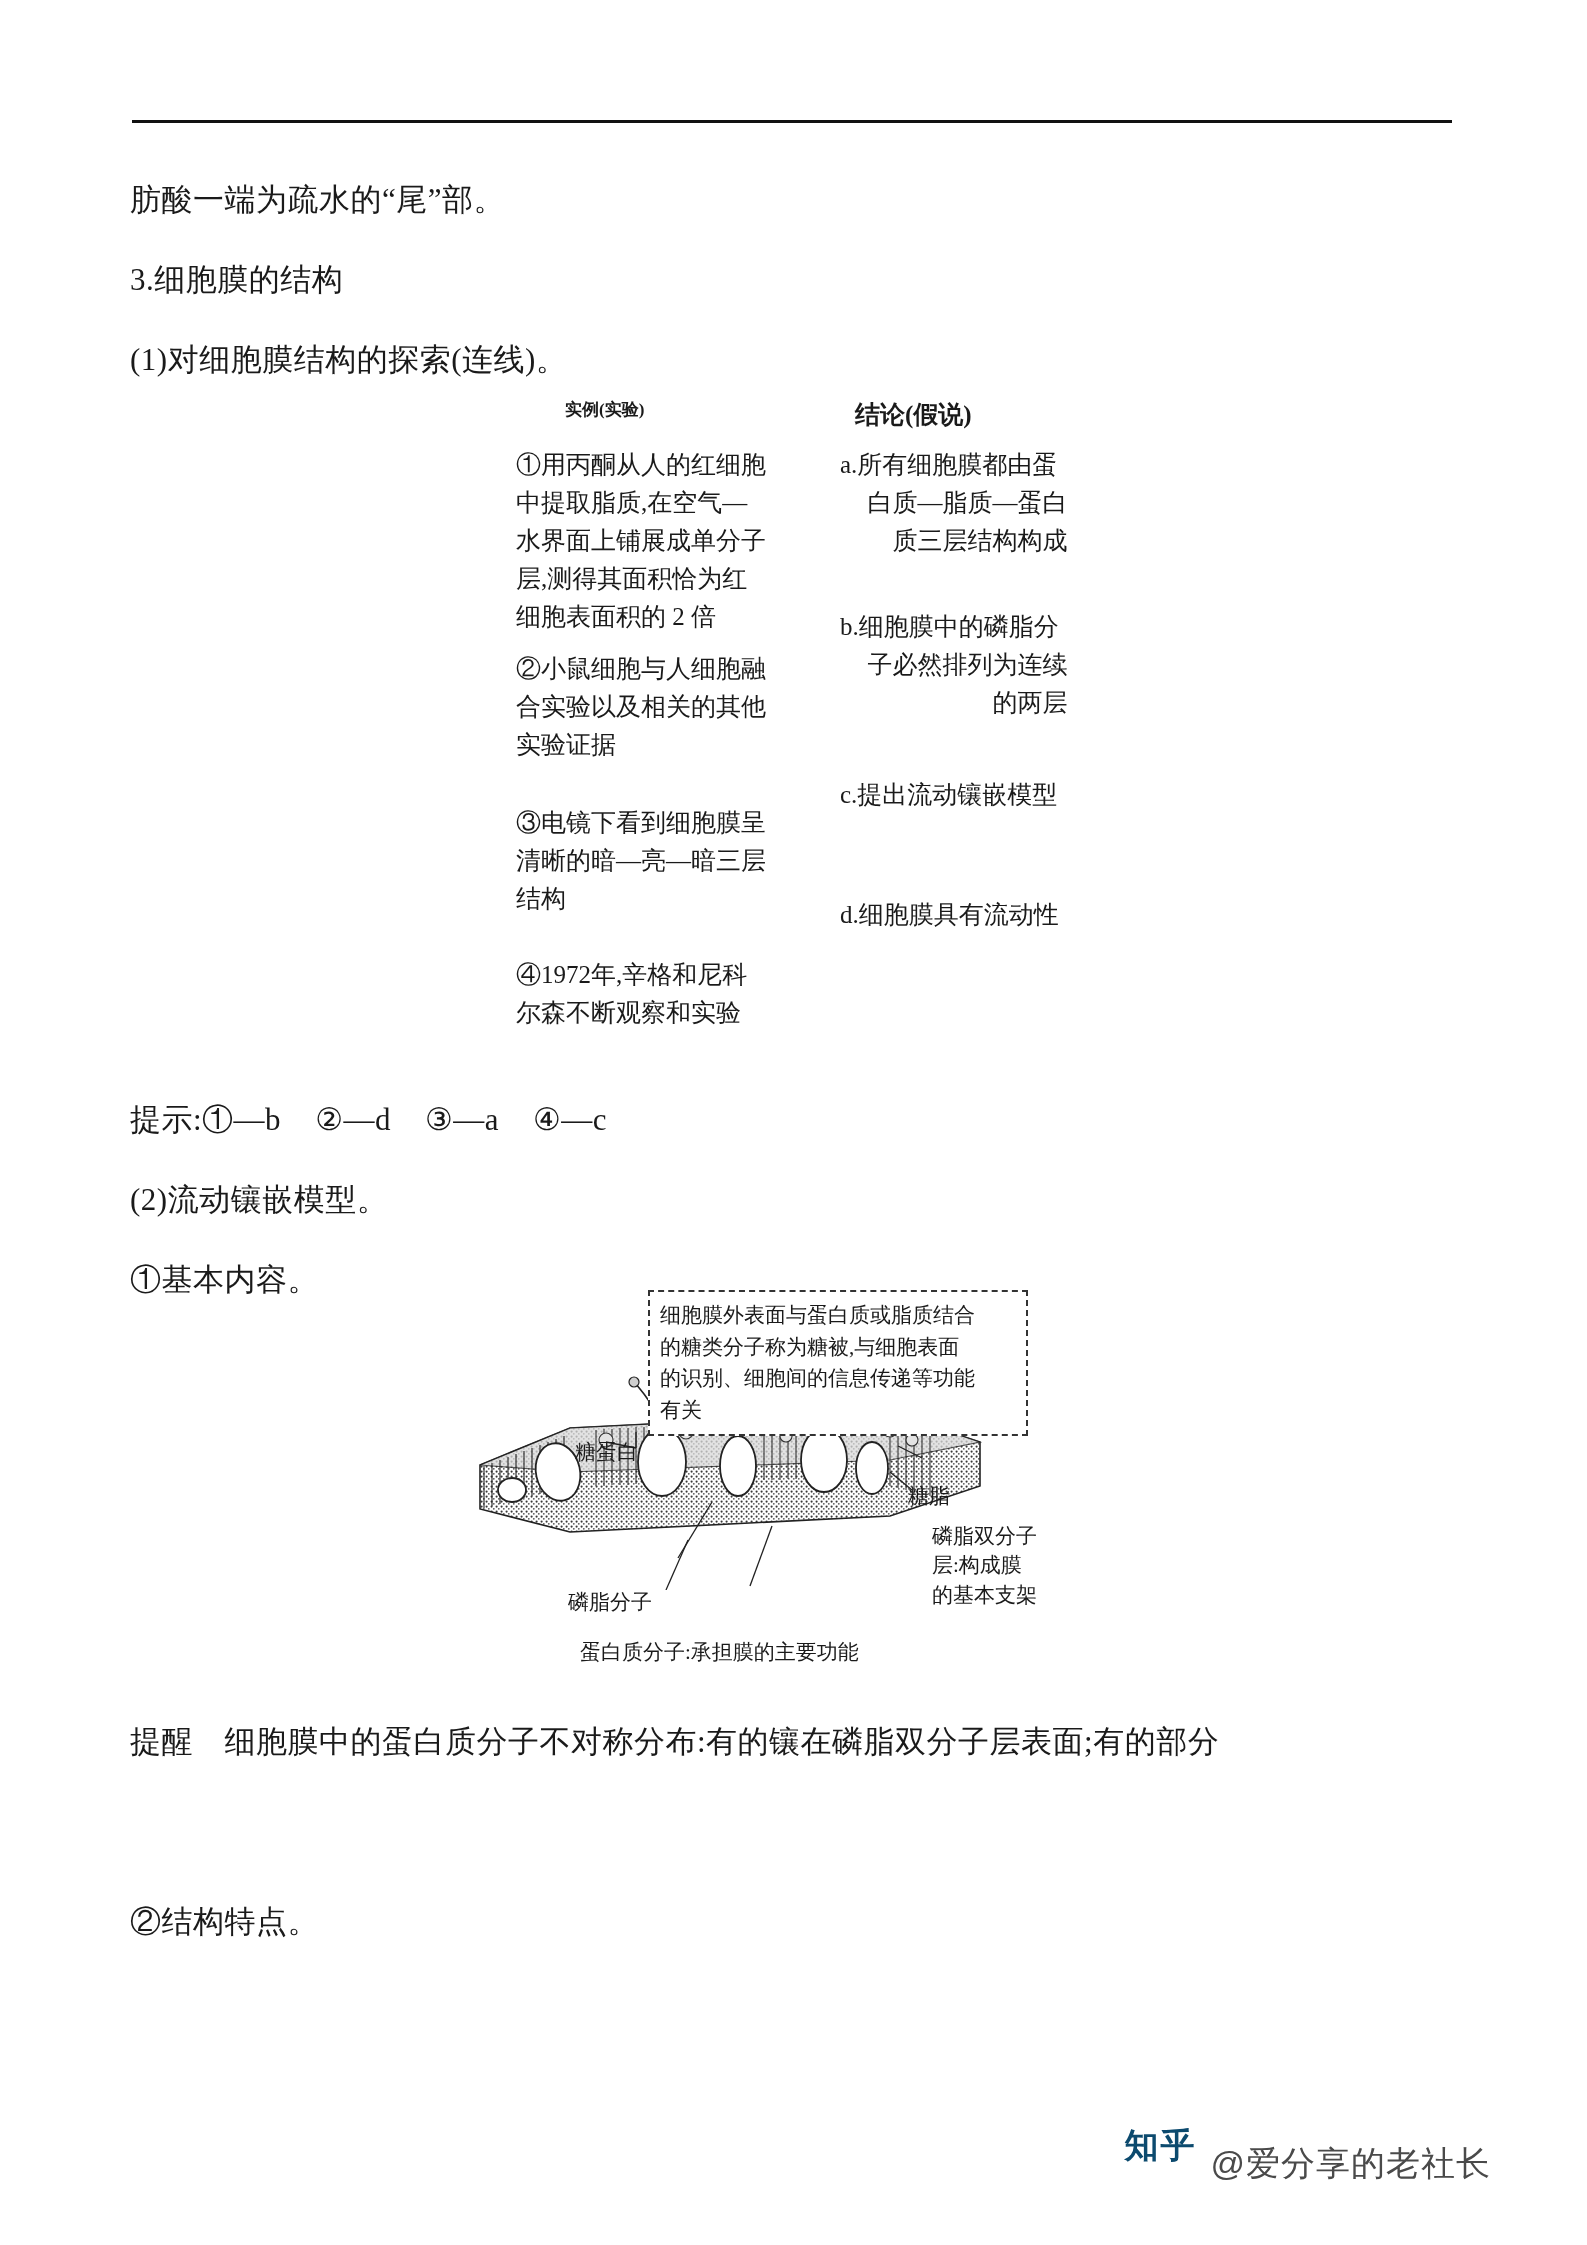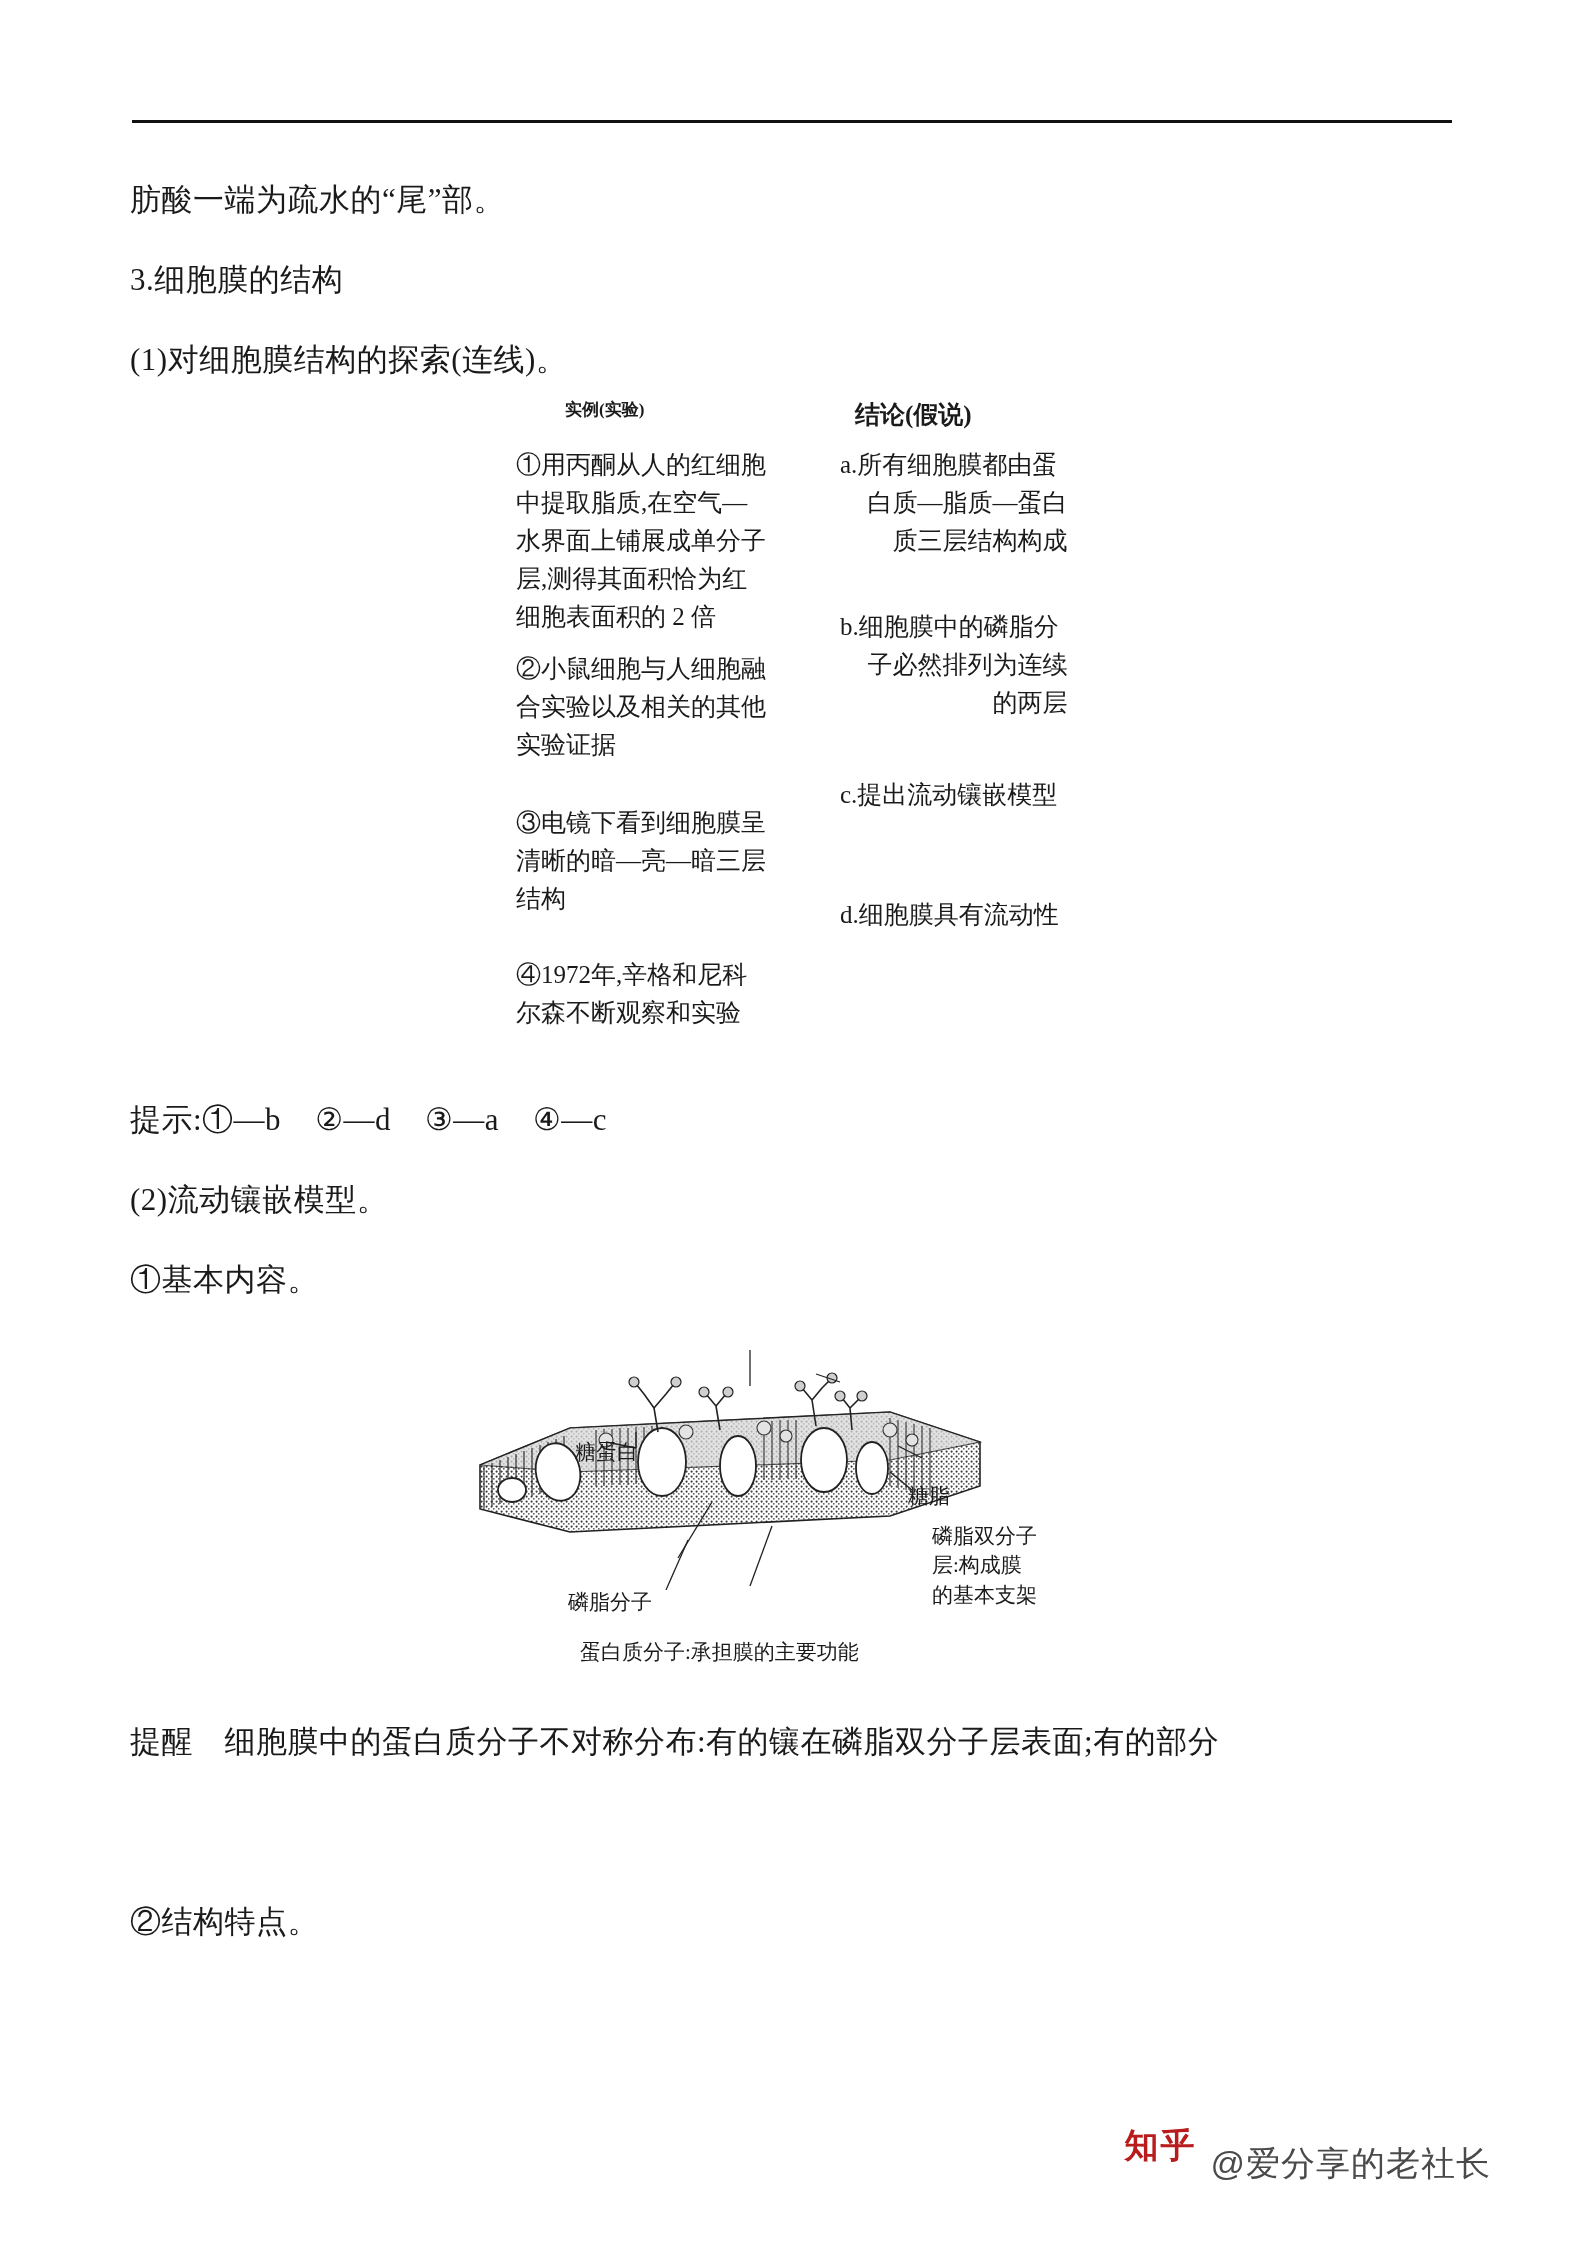--- a/index.html
+++ b/index.html
@@ -150,21 +150,21 @@
     display: flex;
     align-items: center;
     gap: 14px;
     color: #4a4a4a;
     font-size: 34px;
     font-family: "Liberation Sans", sans-serif;
   }
   .watermark .zh-logo {
     font-weight: bold;
     letter-spacing: 2px;
-    color: #b91c1c;
+    color: #0c4a6e;
   }
   .watermark .handle {
     letter-spacing: 1px;
     margin-top: 36px;
   }
 </style>
 </head>
 <body>
 
 <div class="page">
@@ -324,20 +324,26 @@
         <path d="M330,96 L330,60"></path>
         <line x1="396" y1="84" x2="420" y2="92"></line>
         <line x1="492" y1="200" x2="470" y2="182"></line>
         <line x1="246" y1="300" x2="268" y2="250"></line>
         <line x1="258" y1="268" x2="292" y2="212"></line>
         <line x1="330" y1="296" x2="352" y2="236"></line>
         <line x1="502" y1="168" x2="478" y2="156"></line>
       </g>
     </svg>
 
+    <div class="callout">
+      <div>细胞膜外表面与蛋白质或脂质结合</div>
+      <div>的糖类分子称为糖被,与细胞表面</div>
+      <div>的识别、细胞间的信息传递等功能</div>
+      <div>有关</div>
+    </div>
 
     <div class="fig-label lbl-tangdanbai">糖蛋白</div>
     <div class="fig-label lbl-tangzhi">糖脂</div>
     <div class="fig-label lbl-lsfz">磷脂分子</div>
     <div class="fig-label lbl-danbaizhi">蛋白质分子:承担膜的主要功能</div>
     <div class="fig-label lbl-double">
       <span>磷脂双分子</span><br>
       <span>层:构成膜</span><br>
       <span>的基本支架</span>
     </div>

